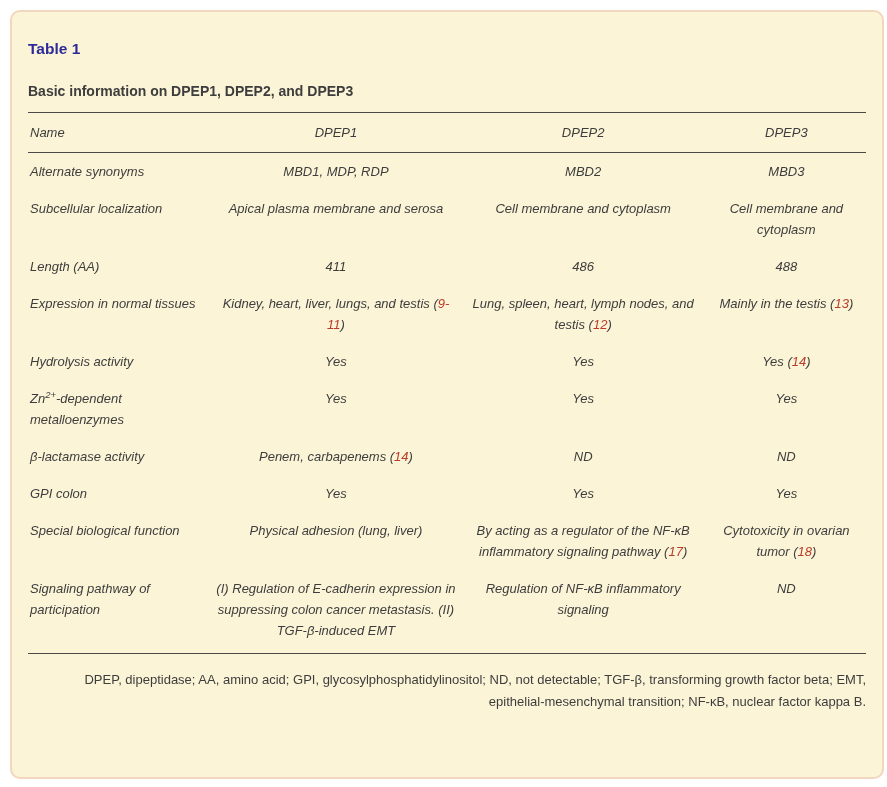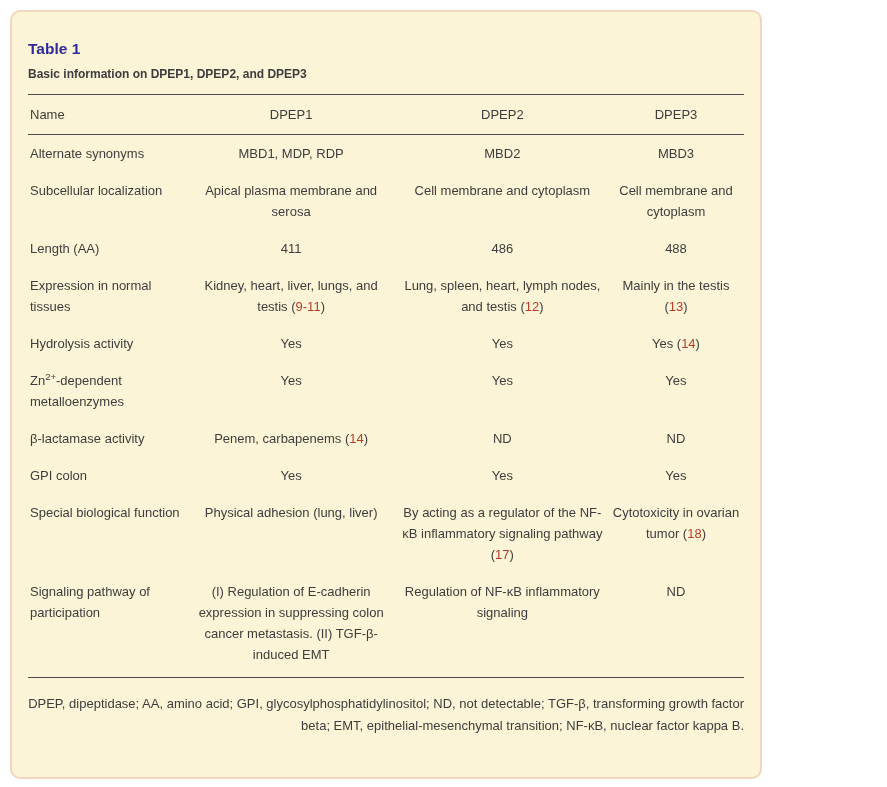--- a/index.html
+++ b/index.html
@@ -6,55 +6,56 @@
   html, body { width: 887px; height: 787px; }
   body {
     background: #ffffff;
     font-family: "Liberation Sans", "DejaVu Sans", sans-serif;
     color: var(--text, #3d3d3d);
     position: relative;
   }
   .card {
     position: absolute;
     left: 10px; top: 10px;
-    width: 752px; height: 769px;
+    width: 874px; height: 769px;
     background: var(--card-background, #fbf4d7);
     border: 2px solid var(--card-border, #f2d6bd);
     border-radius: 10px;
     padding: 28px 16px 0 16px;
     overflow: hidden;
   }
   .title {
     color: var(--title, #2d2a9a);
     font-size: 15.5px;
     font-weight: bold;
   }
   .subtitle {
-    font-size: 12px;
+    font-size: 14px;
     font-weight: bold;
-    margin-top: 9px;
+    margin-top: 25px;
     color: var(--text, #3d3d3d);
   }
   table.data-table {
     width: 100%;
     border-collapse: collapse;
     margin-top: 13px;
     font-size: 13px;
     table-layout: fixed;
   }
   thead th {
     border-top: 1px solid var(--rule, #4a4a4a);
     border-bottom: 1px solid var(--rule, #4a4a4a);
     font-weight: normal;
     padding: 9px 4px;
   }
   th, td {
     vertical-align: top;
     line-height: 21px;
     text-align: center;
+    font-style: italic;
   }
   tbody td { padding: 8px 4px; }
   th.label, td.label { text-align: left; padding-left: 2px; }
   tbody tr:last-child td { padding-bottom: 12px; border-bottom: 1px solid var(--rule, #4a4a4a); }
   .cite { color: var(--citation, #bb3b28); cursor: pointer; }
   sup { font-size: 9.5px; line-height: 0; vertical-align: super; }
   .footnote {
     font-size: 13px;
     line-height: 22px;
     margin-top: 15px;

